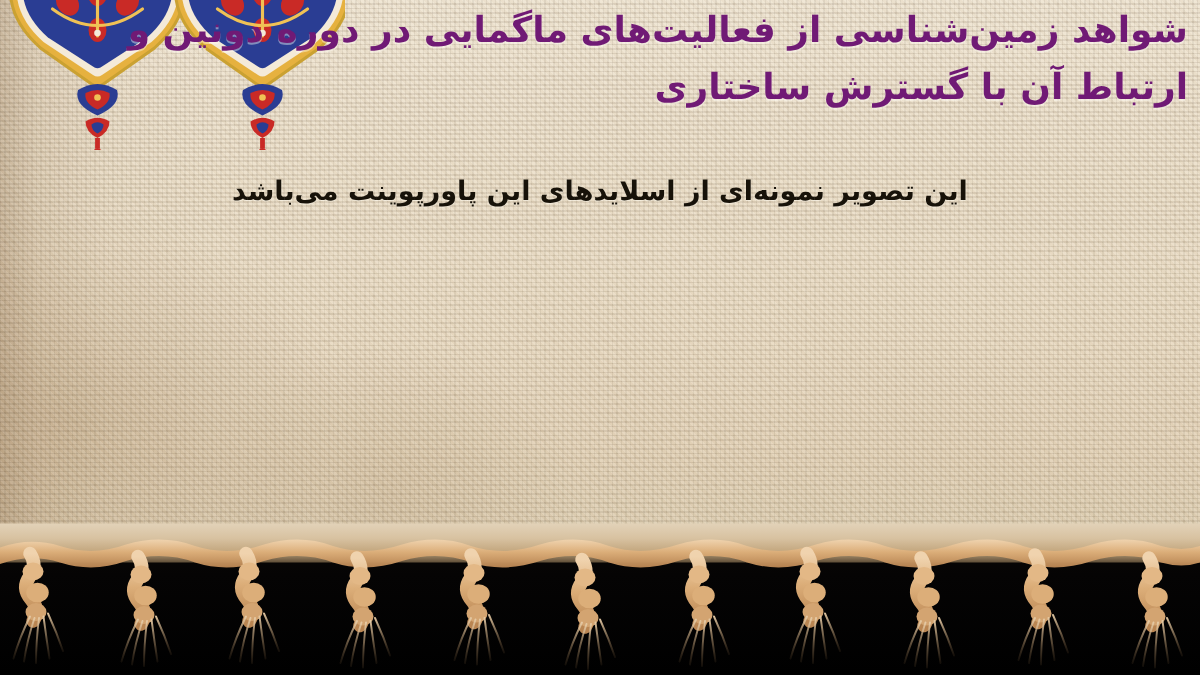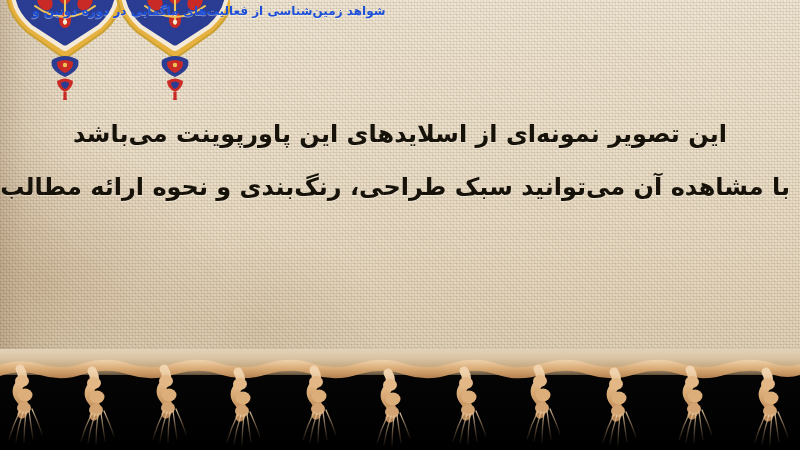--- a/index.html
+++ b/index.html
@@ -82,38 +82,38 @@
     pointer-events: none;
   }
   .ornaments svg { display: block; }
 
   
   .title-block {
     position: absolute;
     top: 2px;
     right: 8px;
     width: 760px;
-    text-align: left;
-    color: #1d4ed8;
-    font-size: 12px;
+    text-align: right;
+    color: #701a75;
+    font-size: 24px;
     line-height: 1.58;
     font-weight: 700;
     letter-spacing: 0.1px;
     text-shadow: 0 1px 0 rgba(255,252,245,0.42);
   }
   .title-block .t-line { display: block; white-space: nowrap; }
 
   .body-block {
     position: absolute;
     top: 108px;
     right: 10px;
     width: 780px;
     text-align: center;
     color: #171209;
-    font-size: 24px;
+    font-size: 18px;
     line-height: 2.22;
     font-weight: 600;
     text-shadow: 0 1px 0 rgba(255,252,245,0.38);
   }
   .body-block .b-line { display: block; white-space: nowrap; }
 
   
   .fringe-zone {
     position: absolute;
     left: 0;
@@ -251,25 +251,25 @@
             <circle cx="0" cy="117" r="2.4" fill="#c92a26"></circle>
           </g>
         </g>
 
       </g>
     </svg>
   </div>
 
   <div class="title-block">
     <span class="t-line">شواهد زمین‌شناسی از فعالیت‌های ماگمایی در دوره دونین و</span>
+    <span class="t-line">ارتباط آن با گسترش ساختاری</span>
   </div>
 
   <div class="body-block">
     <span class="b-line">این تصویر نمونه‌ای از اسلایدهای این پاورپوینت می‌باشد</span>
-    <span class="b-line">با مشاهده آن می‌توانید سبک طراحی، رنگ‌بندی و نحوه ارائه مطالب را بررسی نمایید</span>
   </div>
 
   <div class="fringe-zone">
     <div class="black-bg"></div>
     <div class="carpet-edge"></div>
 
     <svg class="fringe-svg" viewBox="0 0 800 105" xmlns="http://www.w3.org/2000/svg">
       <defs>
         <linearGradient id="ropeG" x1="0" y1="0" x2="0" y2="1">
           <stop offset="0%" stop-color="#f0d3ae"></stop>

